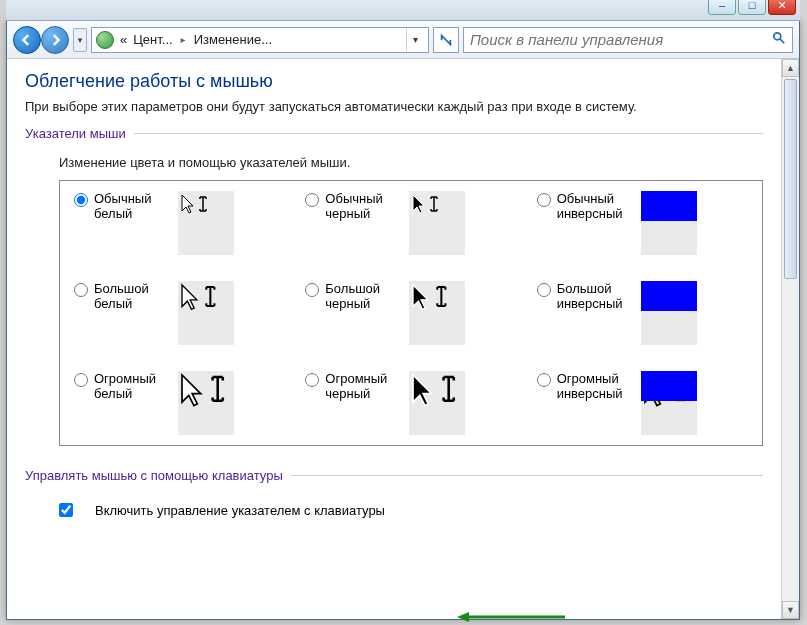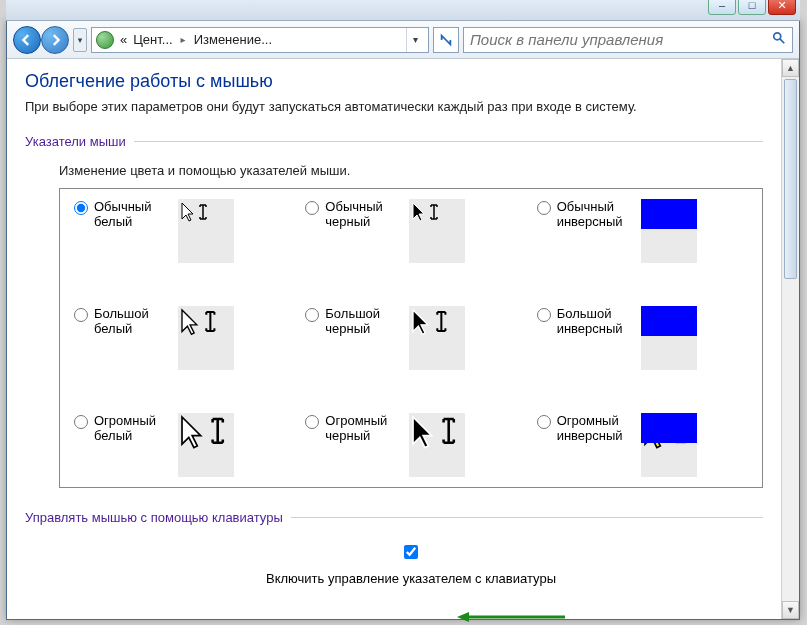--- a/index.html
+++ b/index.html
@@ -165,21 +165,21 @@
 
 h1.page-title {
   color: #003399;
   font-size: 18px;
   font-weight: normal;
   margin-bottom: 6px;
 }
 .page-desc {
   color: #222;
   font-size: 13px;
-  margin-bottom: 18px;
+  margin-bottom: 10px;
   line-height: 1.35;
 }
 fieldset.group {
   border: none;
   border-top: 1px solid #d0d0d0;
   padding: 14px 0 0 0;
   margin-bottom: 18px;
 }
 fieldset.group > legend {
   color: #4c1d95;
@@ -191,21 +191,21 @@
   margin: 0 0 10px 34px;
 }
 .pointer-grid-box {
   border: 1px solid #888;
   margin-left: 34px;
   padding: 10px 14px;
 }
 .pointer-grid {
   display: grid;
   grid-template-columns: repeat(3, 1fr);
-  gap: 43px 20px;
+  gap: 26px 20px;
 }
 .pointer-opt {
   display: flex;
   align-items: flex-start;
   gap: 6px;
 }
 .pointer-opt input[type=radio] {
   margin-top: 2px;
   width: 14px; height: 14px;
 }
@@ -220,24 +220,23 @@
   position: relative;
   overflow: hidden;
 }
 .preview.inverse::before {
   content:"";
   position:absolute; top:0; left:0; right:0; height:30px;
   background: #0000ff;
 }
 
 .kb-check {
-  display:flex; align-items:center; gap:12px;
+  display:flex; align-items:center; gap:22px;
   margin-left: 34px;
   margin-top: 6px;
-  flex-direction: column;
 }
 .kb-check input { width:14px; height:14px; }
 
 .annot-arrow {
   position:absolute;
   width: 110px; height: 14px;
   pointer-events:none;
 }
 </style>
 </head>

